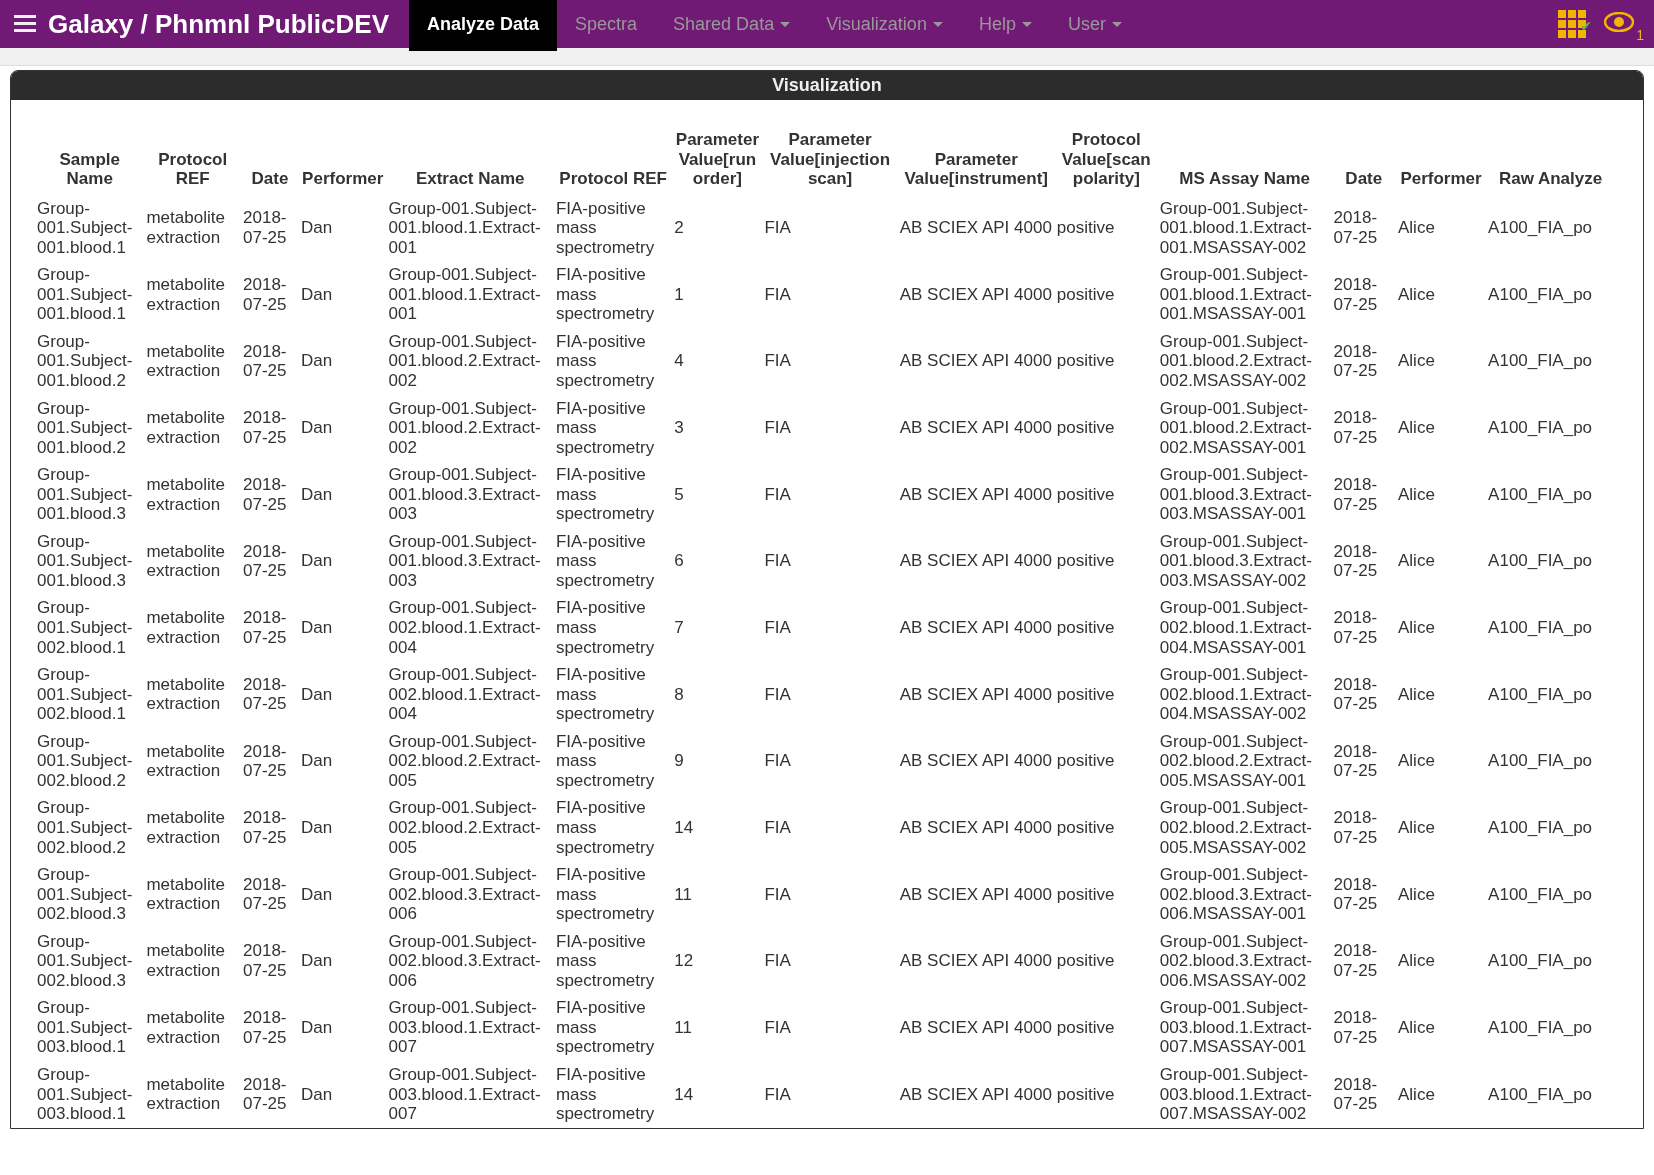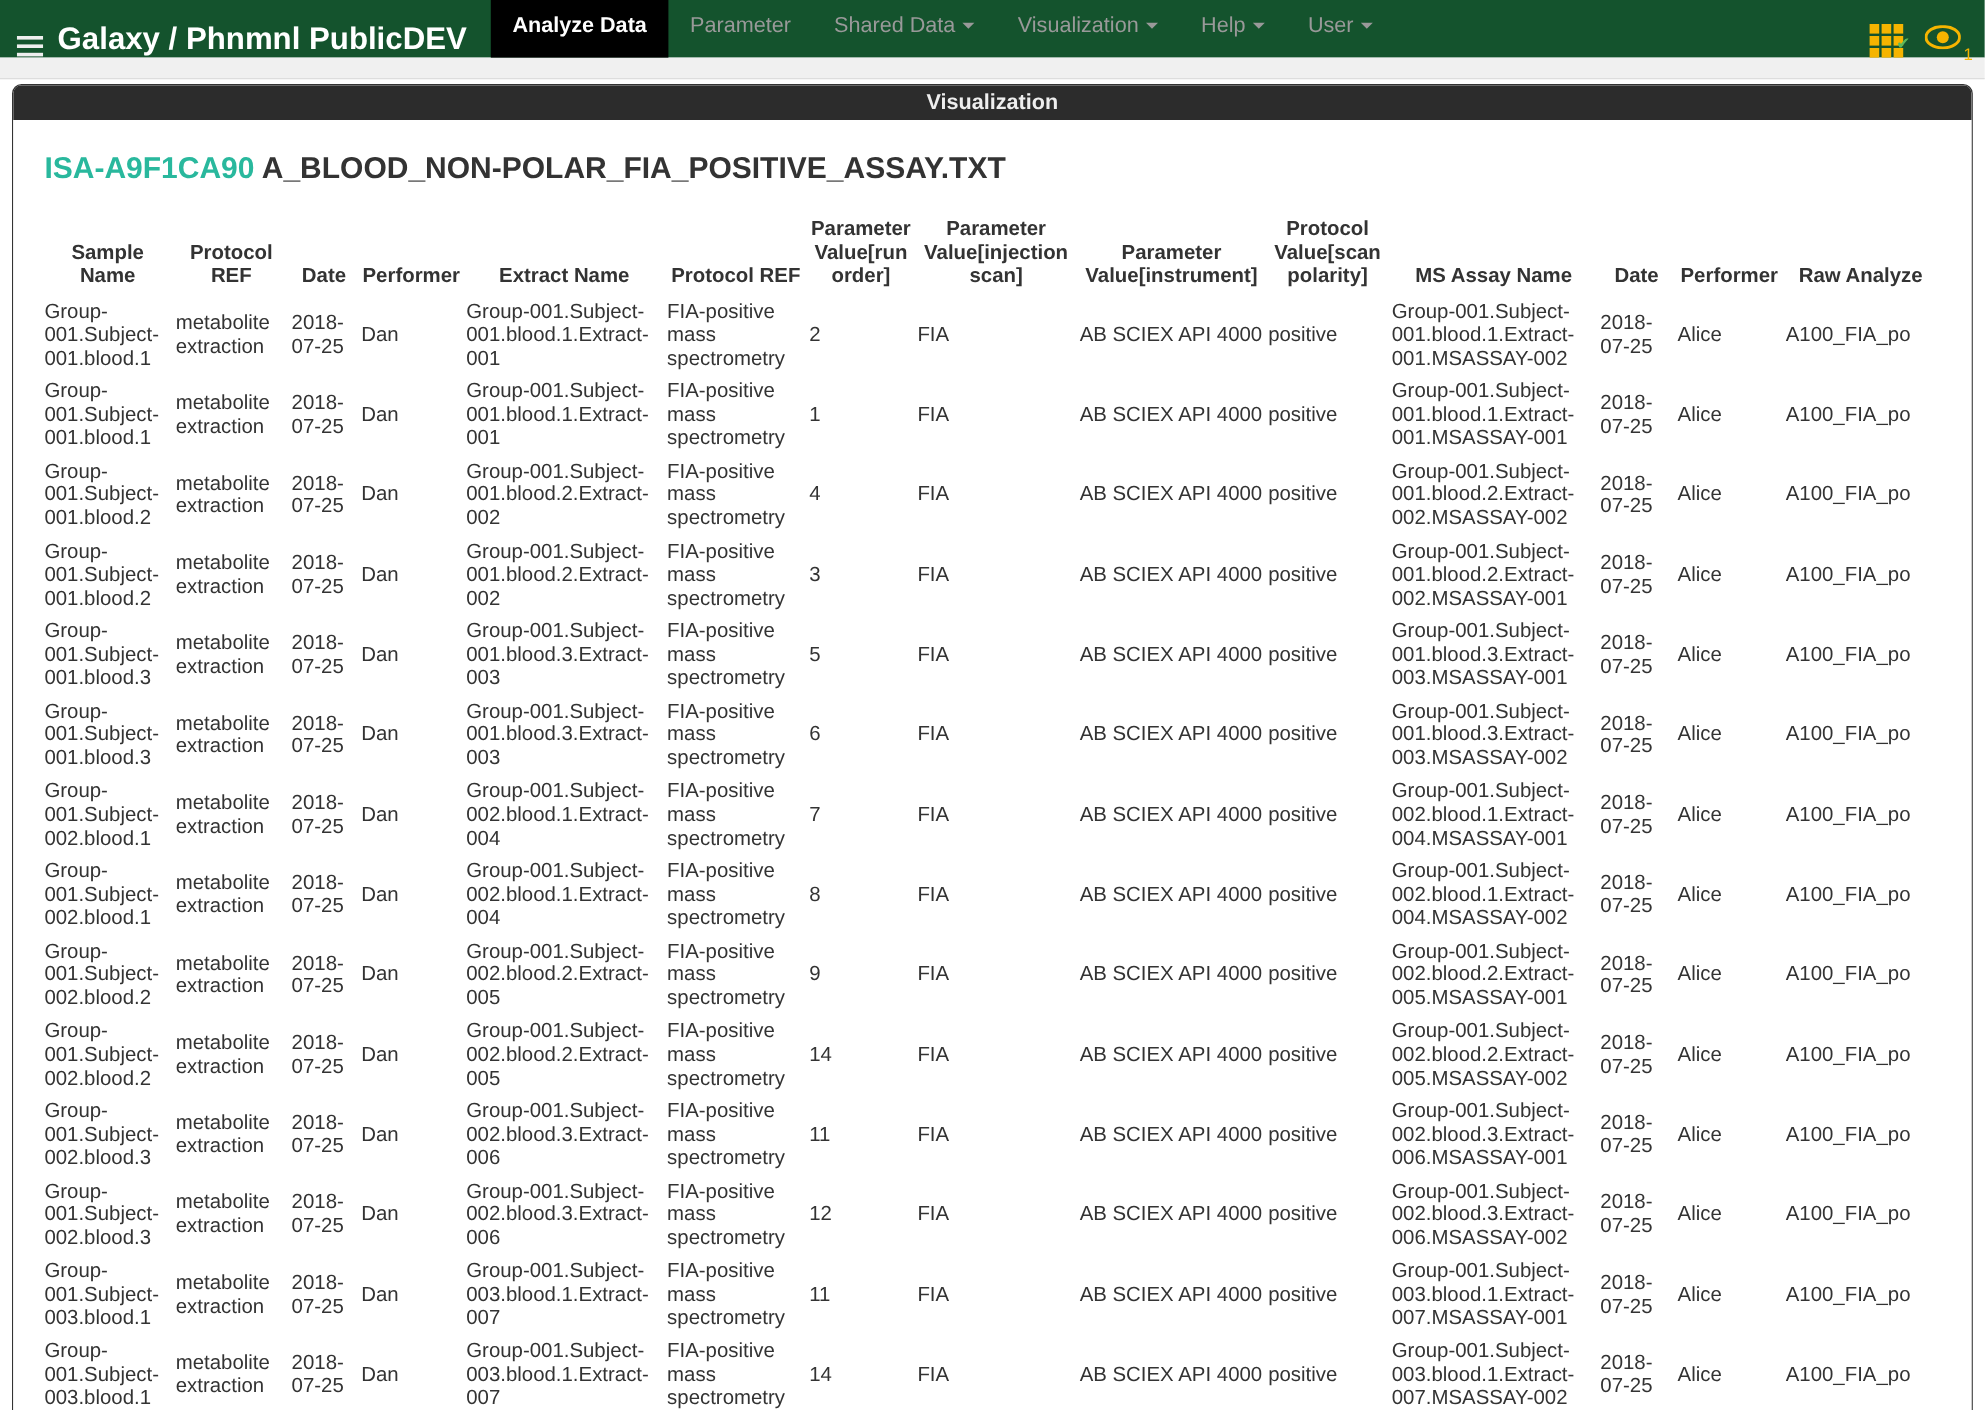--- a/index.html
+++ b/index.html
@@ -6,25 +6,25 @@
   body {
     font-family: "Helvetica Neue", Helvetica, Arial, sans-serif;
     background: #fff;
     color: #333;
     width: 1654px;
     overflow-x: hidden;
   }
 
   
   .navbar {
-    background: #14532d;
+    background: #701a75;
     color: #eee;
     height: 48px;
     display: flex;
-    align-items: flex-end;
+    align-items: center;
     font-size: 18px;
   }
   .navbar .burger {
     width: 34px;
     display: flex;
     align-items: center;
     justify-content: center;
     margin-left: 8px;
   }
   .navbar .burger svg { display: block; }
@@ -171,21 +171,21 @@
       <rect y="14" width="22" height="3" fill="#eee"></rect>
     </svg>
   </div>
   <div class="brand">Galaxy / Phnmnl PublicDEV</div>
 
   <div class="nav-items" id="nav-items">
       <div class="nav-item active">
         <span>Analyze Data</span>
       </div>
       <div class="nav-item">
-        <span>Parameter</span>
+        <span>Spectra</span>
       </div>
       <div class="nav-item">
         <span>Shared Data</span>
         <span class="caret"></span>
       </div>
       <div class="nav-item">
         <span>Visualization</span>
         <span class="caret"></span>
       </div>
       <div class="nav-item">
@@ -224,25 +224,20 @@
     </div>
   </div>
 </div>
 
 <div class="under-nav"></div>
 
 <div class="vis-wrapper">
   <div class="vis-header">Visualization</div>
 
   <div class="vis-body">
-    <div class="page-title">
-      <span class="isa-id">ISA-A9F1CA90</span>
-      <span> </span>
-      <span class="fname">A_BLOOD_NON-POLAR_FIA_POSITIVE_ASSAY.TXT</span>
-    </div>
 
     <table class="assay">
       <colgroup>
         <col class="c-sample">
           <col class="c-proto1">
           <col class="c-date1">
           <col class="c-perf1">
         <col class="c-extract">
           <col class="c-proto2">
           <col class="c-run">

